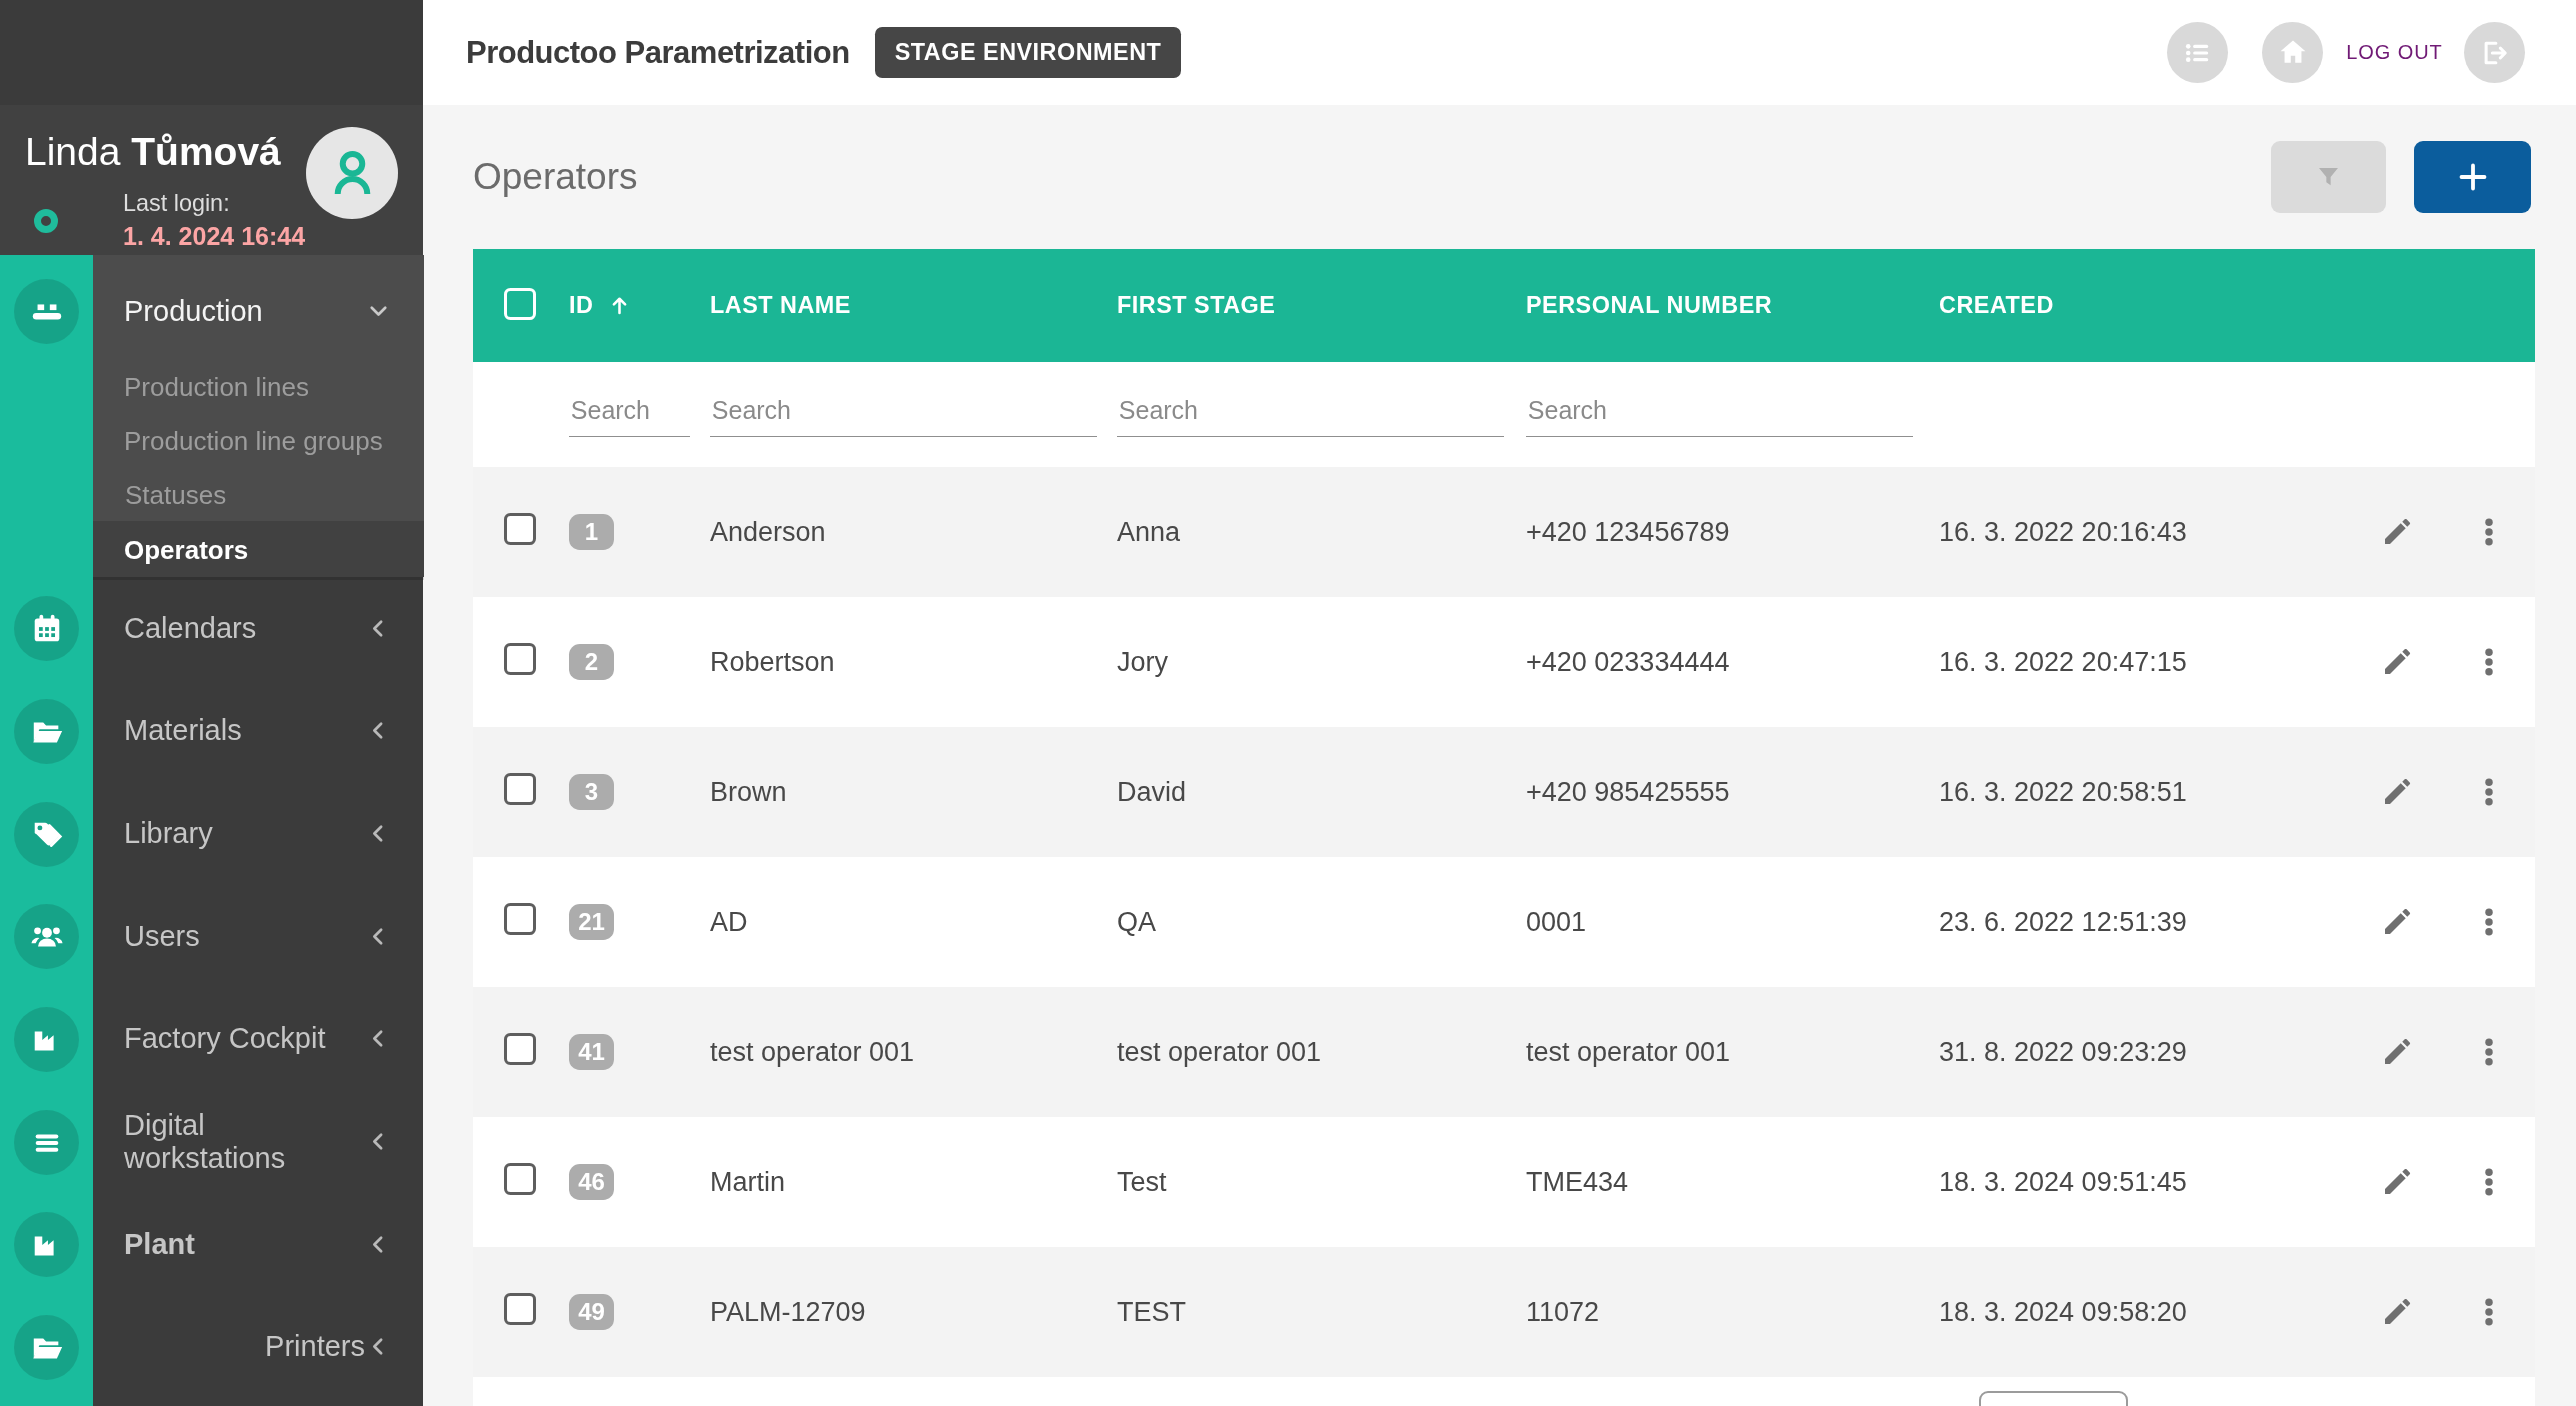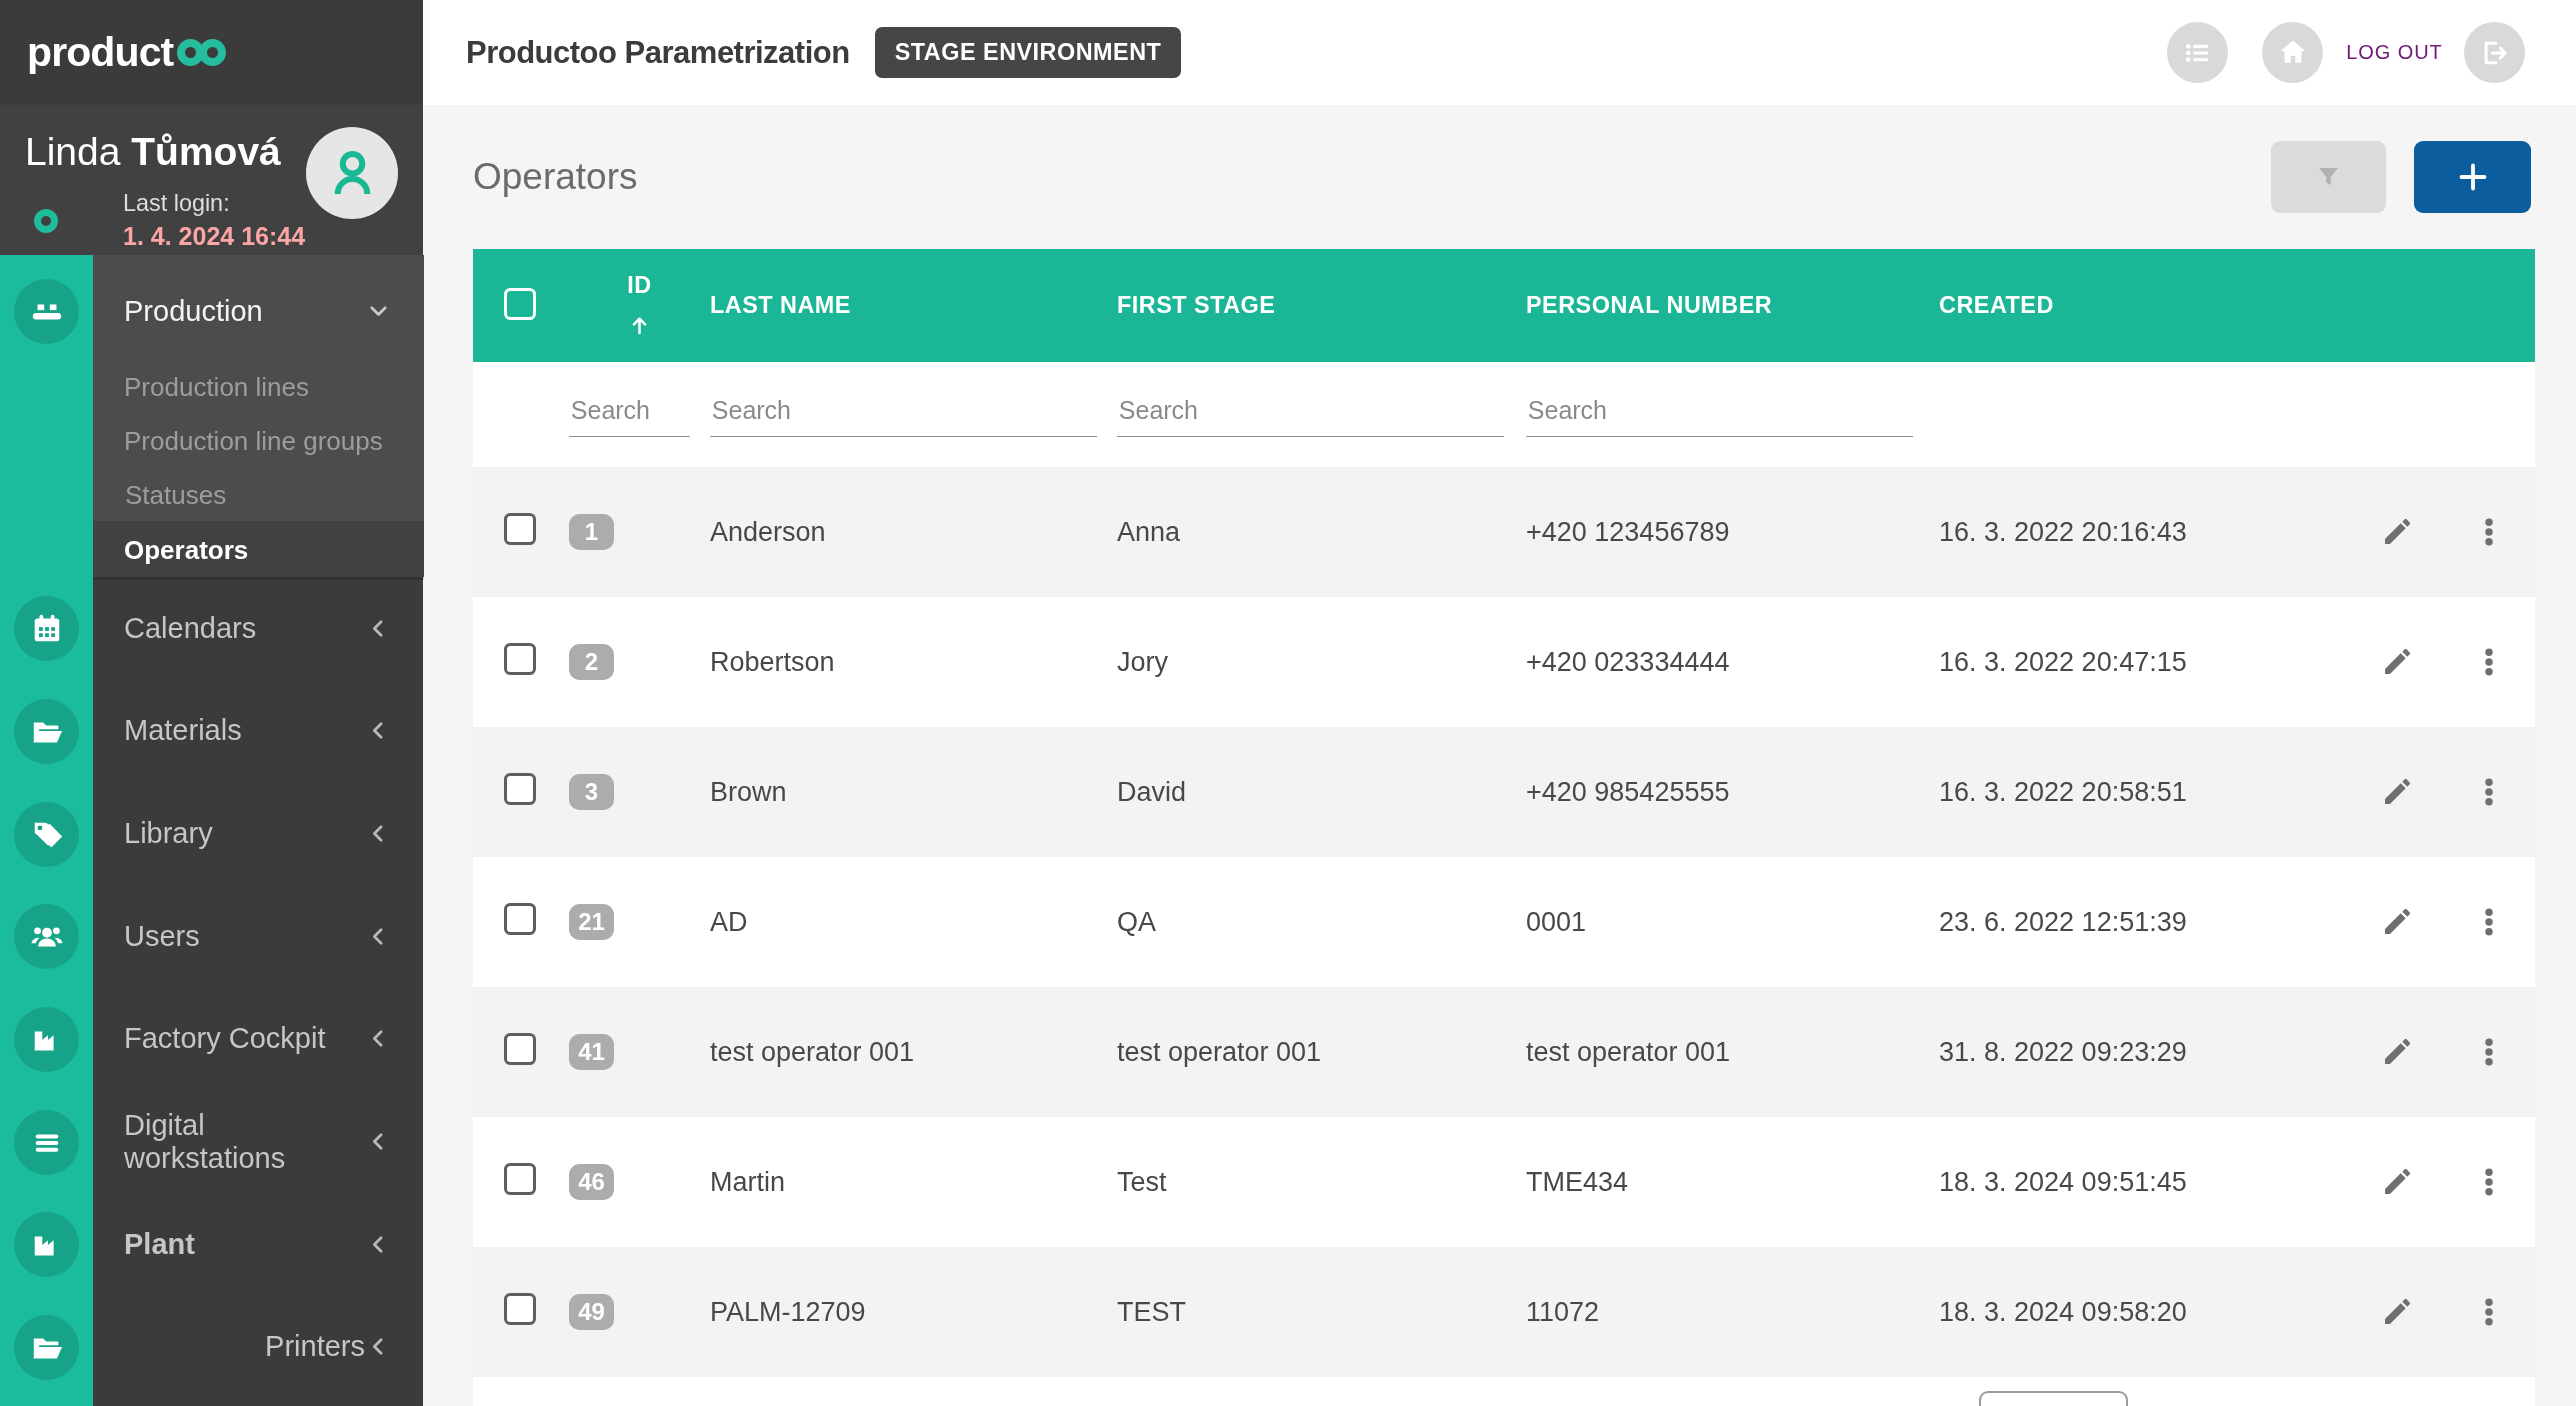--- a/index.html
+++ b/index.html
@@ -66,21 +66,21 @@
   .btn-filter svg { width:31px; height:31px; }
   .btn-add { width:117px; height:72px; border:none; border-radius:9px; background:#0b5d9d;
              display:flex; align-items:center; justify-content:center; cursor:pointer; }
   .btn-add svg { width:36px; height:36px; }
 
   .table { margin:0 41px 0 50px; }
   .grid { display:grid; grid-template-columns:65px 141px 407px 409px 413px 1fr 92px 92px;
           align-items:center; padding-left:31px; }
   .thead { background:#1bb695; height:113px; }
   .th { color:#fff; font-size:23.4px; font-weight:bold; letter-spacing:0.5px; }
-  .th-id { display:flex; align-items:center; gap:12.6px;flex-direction:column; }
+  .th-id { display:flex; align-items:center; gap:12.6px; }
   .th-id svg { width:27px; height:27px; }
   .cb { display:inline-block; width:32px; height:32px; border-radius:6.3px; cursor:pointer; }
   .cb-white { border:3.6px solid #ffffff; background:transparent; }
   .cb-dark  { border:3.6px solid #5e5e5e; background:#ffffff; }
 
   .tsearch { background:#ffffff; height:105px; }
   .search { border:none; outline:none; background:transparent; border-bottom:1.8px solid #8f8f8f;
             font-size:25px; color:#4a4a4a; padding:3.6px 1.8px 10.8px 1.8px; width:387px;
             font-family:"Liberation Sans","DejaVu Sans",sans-serif; }
   .search::placeholder { color:#8a8a8a; opacity:1; }
@@ -192,27 +192,20 @@
         <circle cx="18" cy="29" r="4.2"></circle>
       </g>
     </symbol>
   <symbol id="i-person" viewBox="0 0 100 100">
       <circle cx="50" cy="36" r="15.5" stroke="#1ab795" stroke-width="9.5" fill="none"></circle>
       <path d="M26.5 84 a23.5 23.5 0 0 1 47 0" stroke="#1ab795" stroke-width="9.5" fill="none"></path>
     </symbol>
 </svg>
 
 <div class="sidebar">
-  <div class="logo-block">
-    <span class="logo-text">product</span>
-    <span class="logo-oo">
-        <i></i>
-        <i></i>
-      </span>
-  </div>
 
   <div class="user-block">
     <div class="user-name">
       <span>Linda</span> <b>Tůmová</b>
     </div>
     <span class="status-donut"></span>
     <div class="last-login">
       <div class="ll-label">Last login:</div>
       <div class="ll-value">1. 4. 2024 16:44</div>
     </div>

